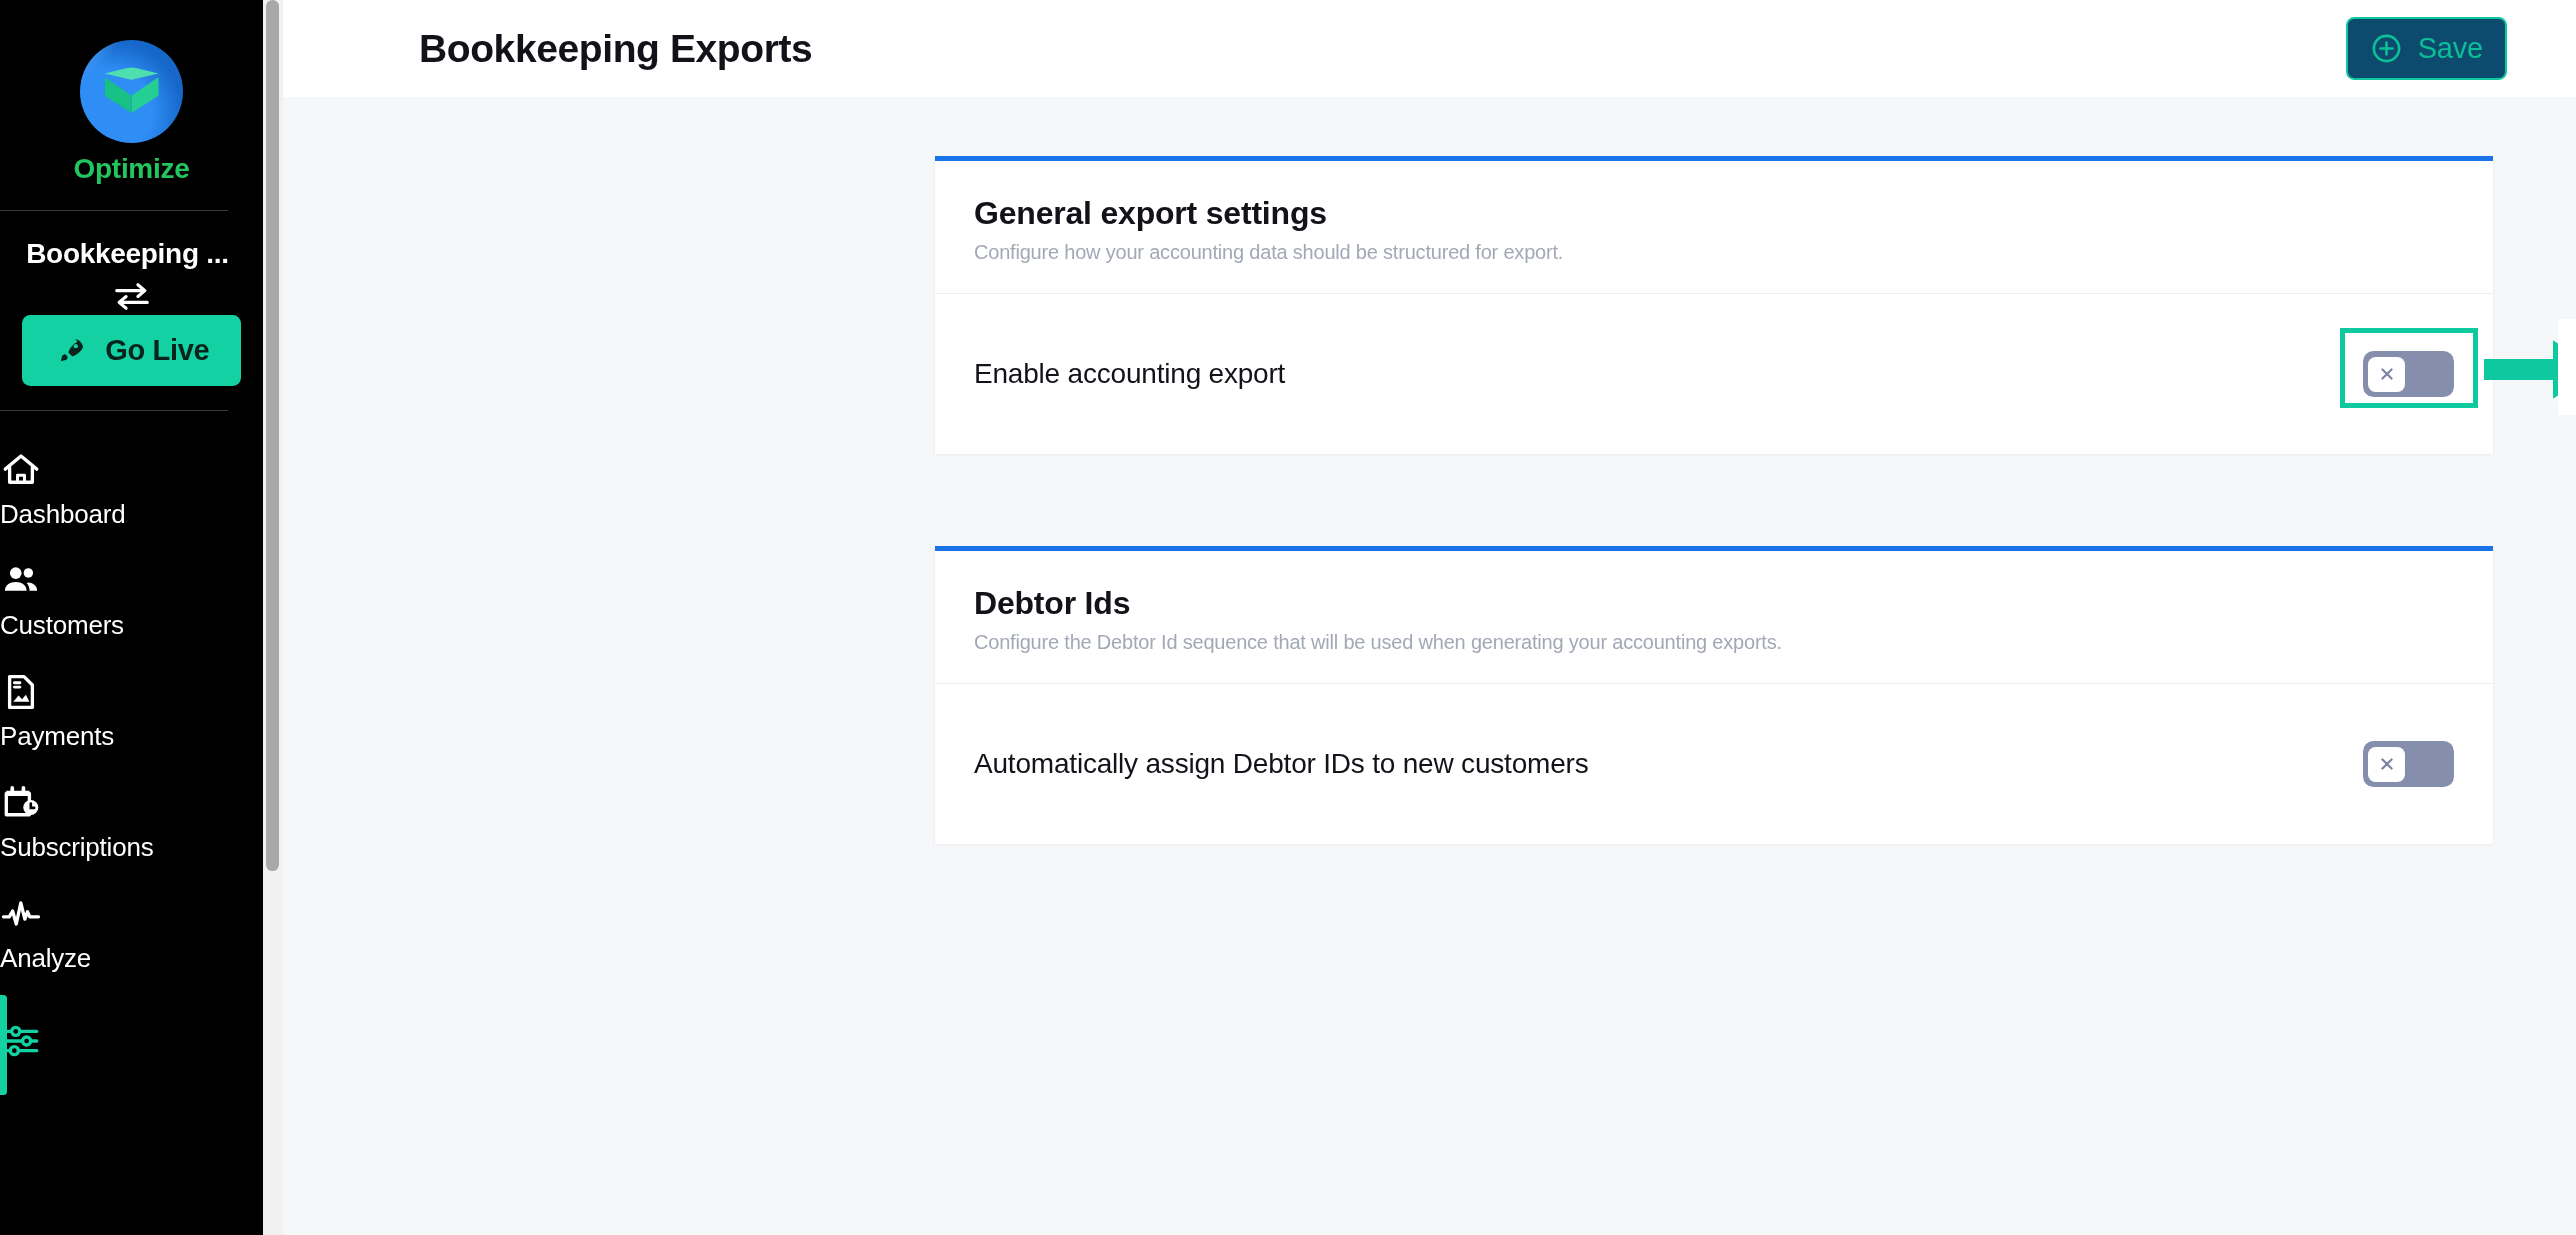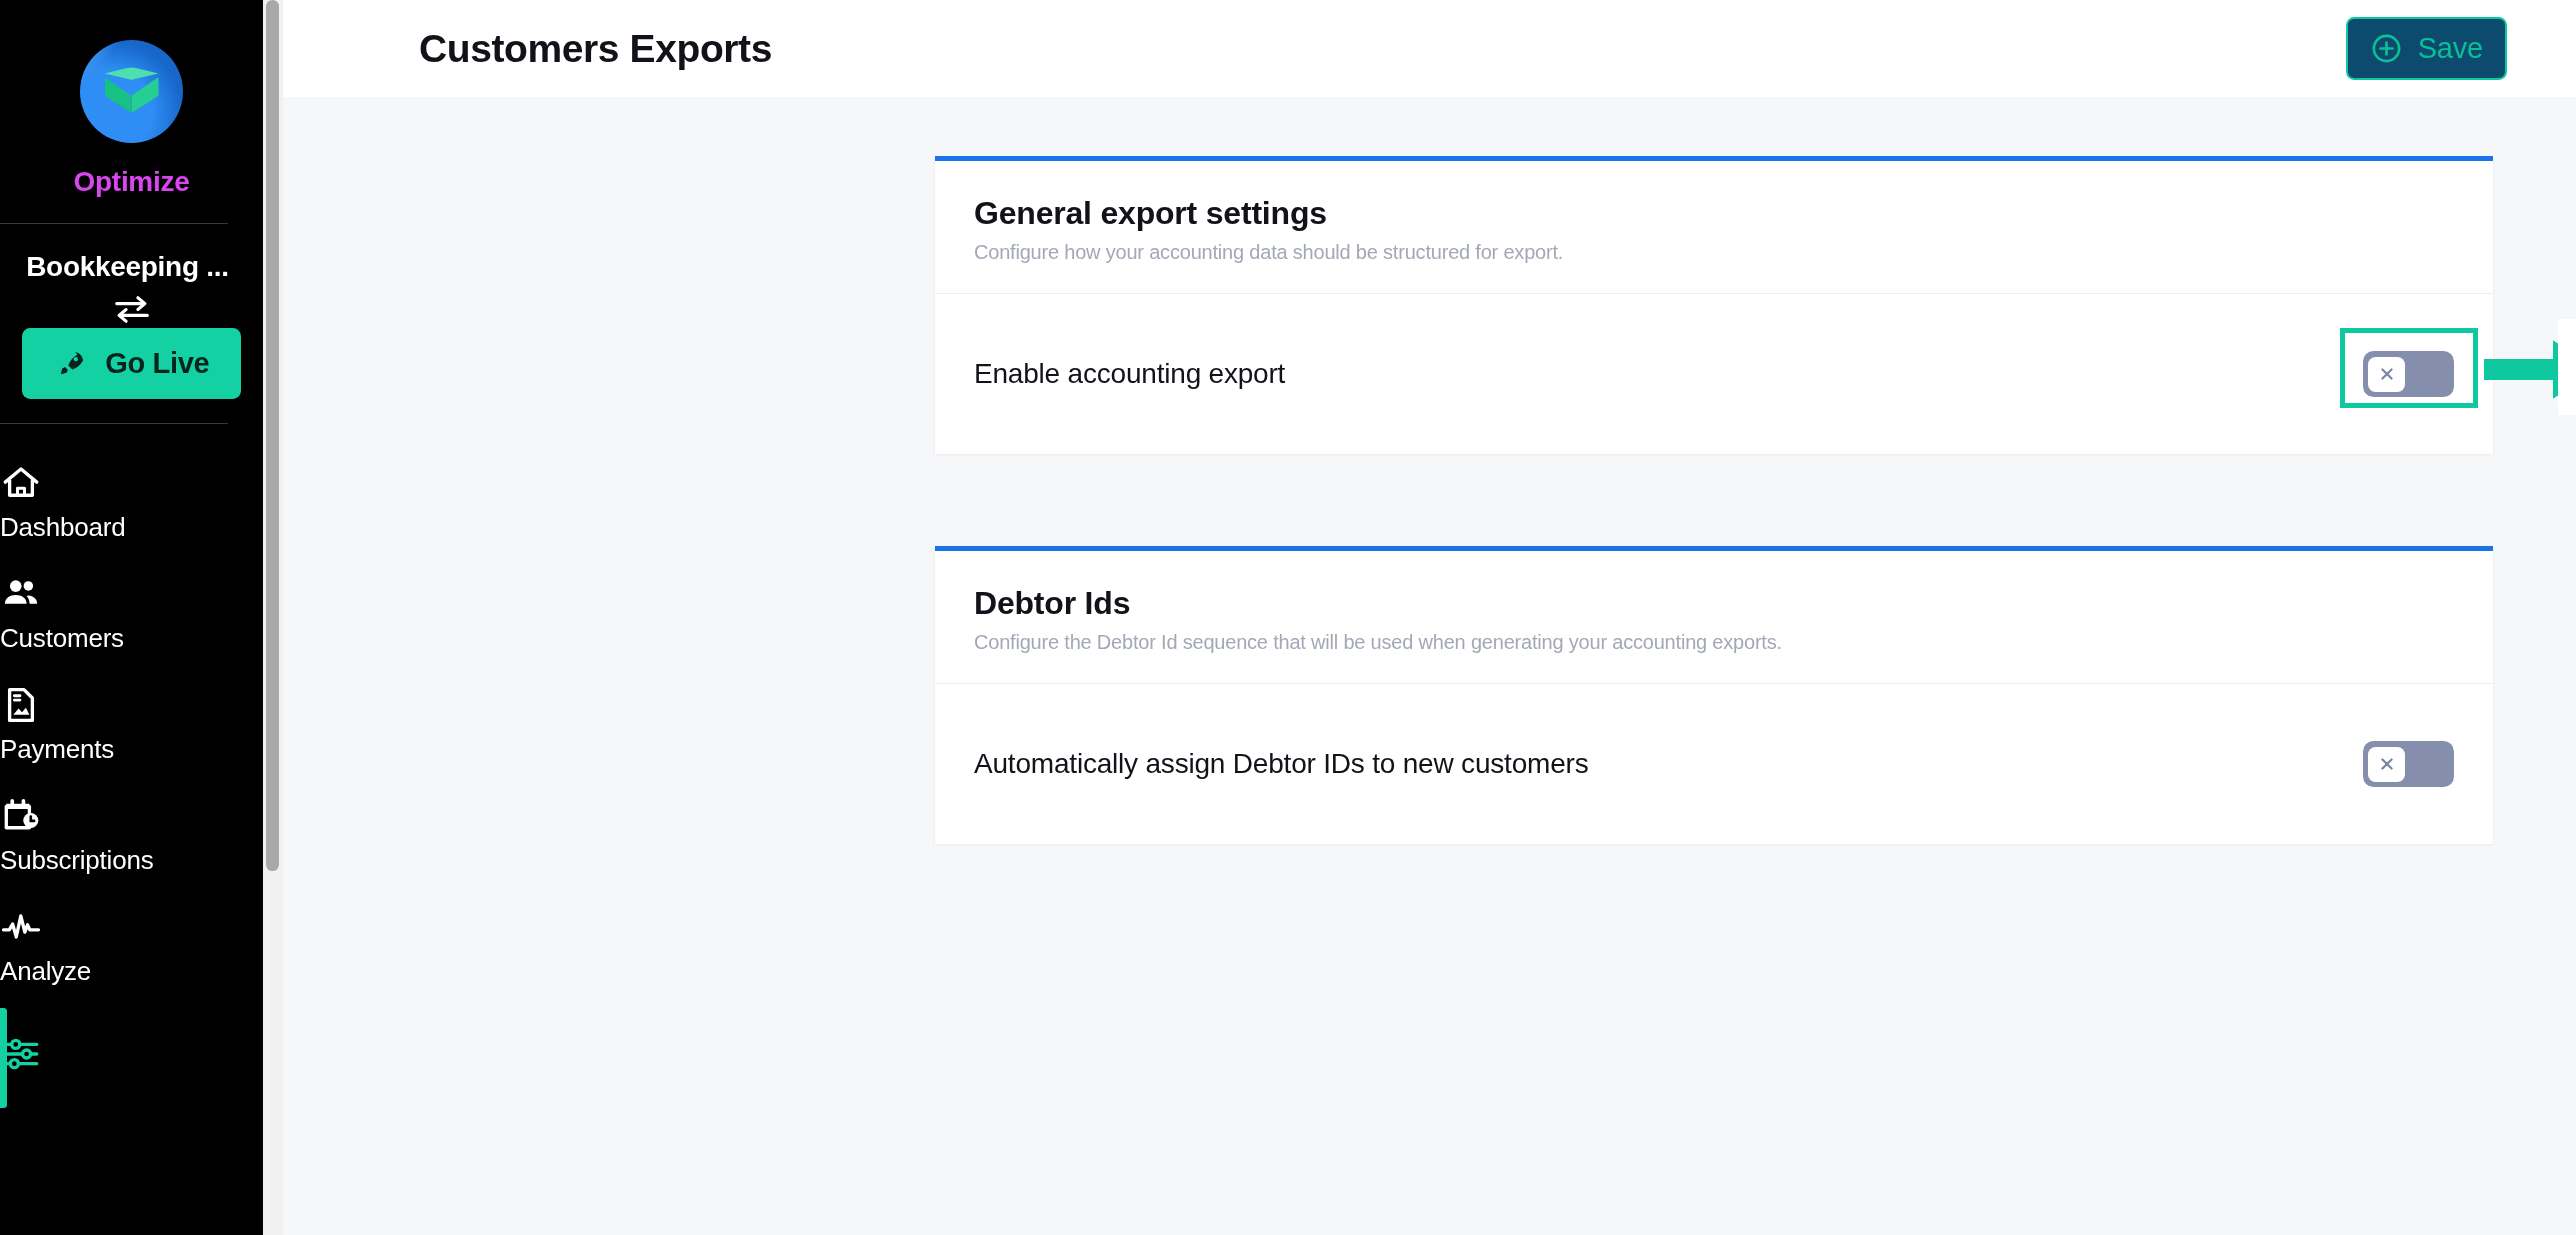--- a/index.html
+++ b/index.html
@@ -66,22 +66,22 @@
     background: #16c183;
     clip-path: polygon(0% 0%, 100% 52%, 100% 100%, 0% 52%);
   }
   .brand-logo .cube .rt {
     position: absolute; left: 27px; top: 10px; width: 27px; height: 36px;
     background: #25cf94;
     clip-path: polygon(100% 0%, 100% 52%, 0% 100%, 0% 52%);
   }
 
   .brand-name {
-    margin-top: 23px;
-    color: #d946ef;
+    margin-top: 10px;
+    color: #22c55e;
     font-size: 28px;
     font-weight: 700;
     letter-spacing: -0.3px;
   }
 
   .side-divider {
     height: 1.2px;
     background: #3a3a3a;
     margin: 24.6px 0 0 0;
     width: 228px;
@@ -434,21 +434,21 @@
 
     </nav>
   </aside>
 
   <div class="scrollbar-track"></div>
   <div class="scrollbar-thumb"></div>
 
   <main class="main">
 
     <div class="topbar">
-      <h1 class="page-title">Customers Exports</h1>
+      <h1 class="page-title">Bookkeeping Exports</h1>
       <button class="save-btn">
         <svg width="33" height="33" viewBox="0 0 24 24">
           <circle cx="12" cy="12" r="9.2" fill="none" stroke="#0bbf97" stroke-width="1.9"></circle>
           <path d="M12 7.6v8.8M7.6 12h8.8" stroke="#0bbf97" stroke-width="1.9" stroke-linecap="round"></path>
         </svg>
         <span class="lbl">Save</span>
       </button>
     </div>
 
     <div class="content">

